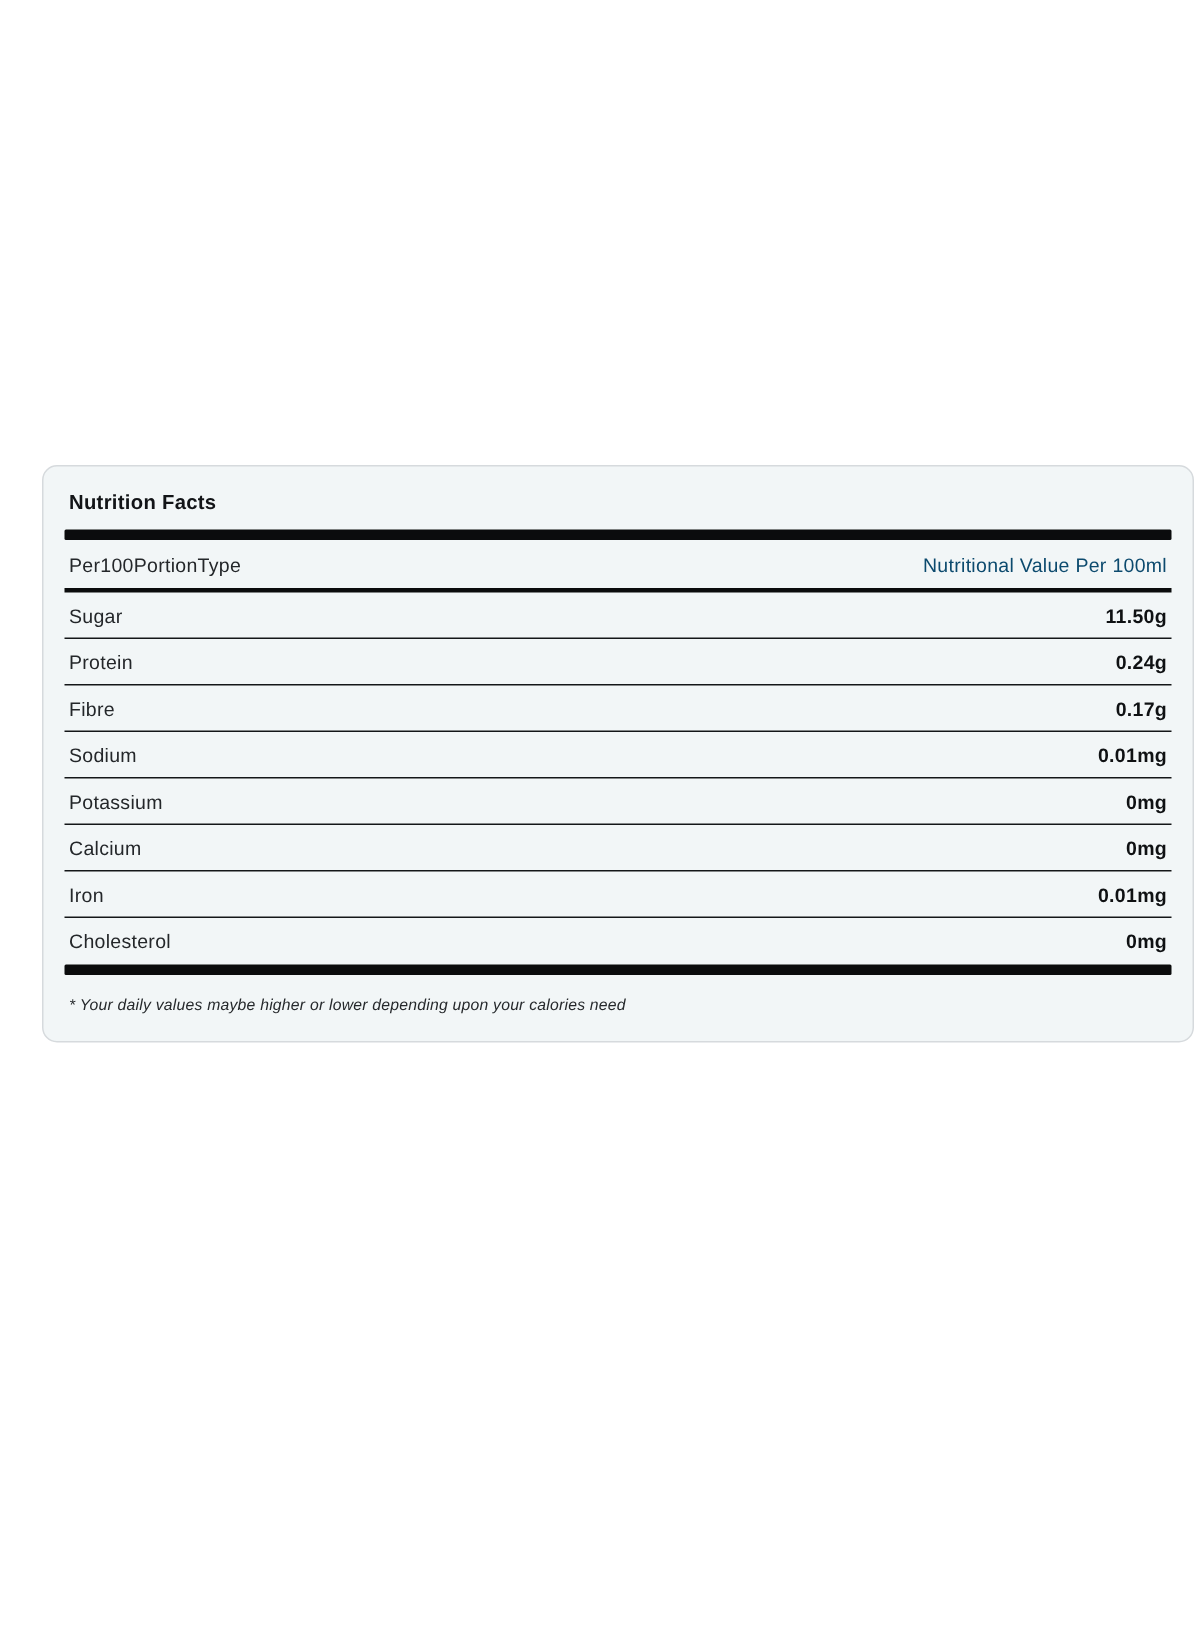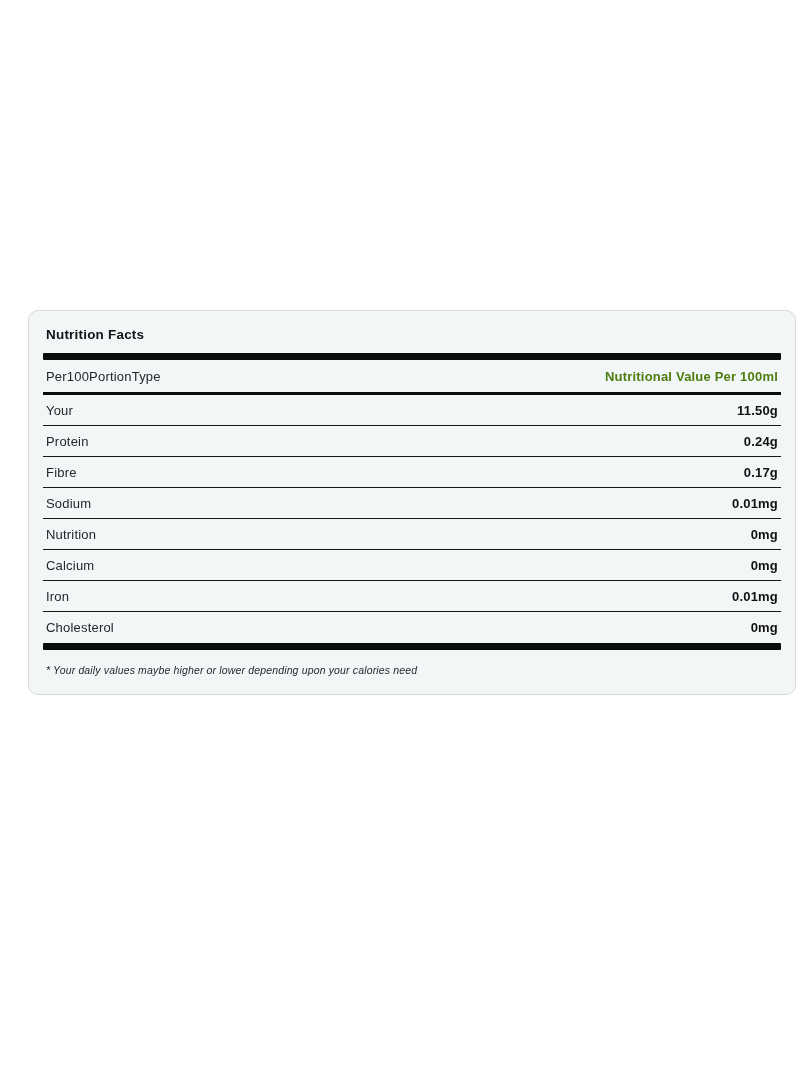--- a/index.html
+++ b/index.html
@@ -49,22 +49,22 @@
     border-bottom: 3px solid #0b0c0d;
     gap: 32px;
   }
   .header-left {
     font-size: 13px;
     color: #24272a;
     letter-spacing: 0.2px;
   }
   .header-right {
     font-size: 13px;
-    font-weight: bold;
-    color: #4d7c0f;
+    font-weight: normal;
+    color: #0c4a6e;
     letter-spacing: 0.2px;
   }
   .rows { }
   .row {
     display: flex;
     justify-content: space-between;
     align-items: center;
     height: 31px;
     padding: 0 3px;
     border-bottom: 1px solid #141618;
@@ -101,37 +101,37 @@
 
     <div class="bar-thick"></div>
 
     <div class="header-row">
       <span class="header-left">Per100PortionType</span>
       <span class="header-right">Nutritional Value Per 100ml</span>
     </div>
 
     <div class="rows">
       <div class="row">
-        <span class="label">Your</span>
+        <span class="label">Sugar</span>
         <span class="value">11.50g</span>
       </div>
       <div class="row">
         <span class="label">Protein</span>
         <span class="value">0.24g</span>
       </div>
       <div class="row">
         <span class="label">Fibre</span>
         <span class="value">0.17g</span>
       </div>
       <div class="row">
         <span class="label">Sodium</span>
         <span class="value">0.01mg</span>
       </div>
       <div class="row">
-        <span class="label">Nutrition</span>
+        <span class="label">Potassium</span>
         <span class="value">0mg</span>
       </div>
       <div class="row">
         <span class="label">Calcium</span>
         <span class="value">0mg</span>
       </div>
       <div class="row">
         <span class="label">Iron</span>
         <span class="value">0.01mg</span>
       </div>

